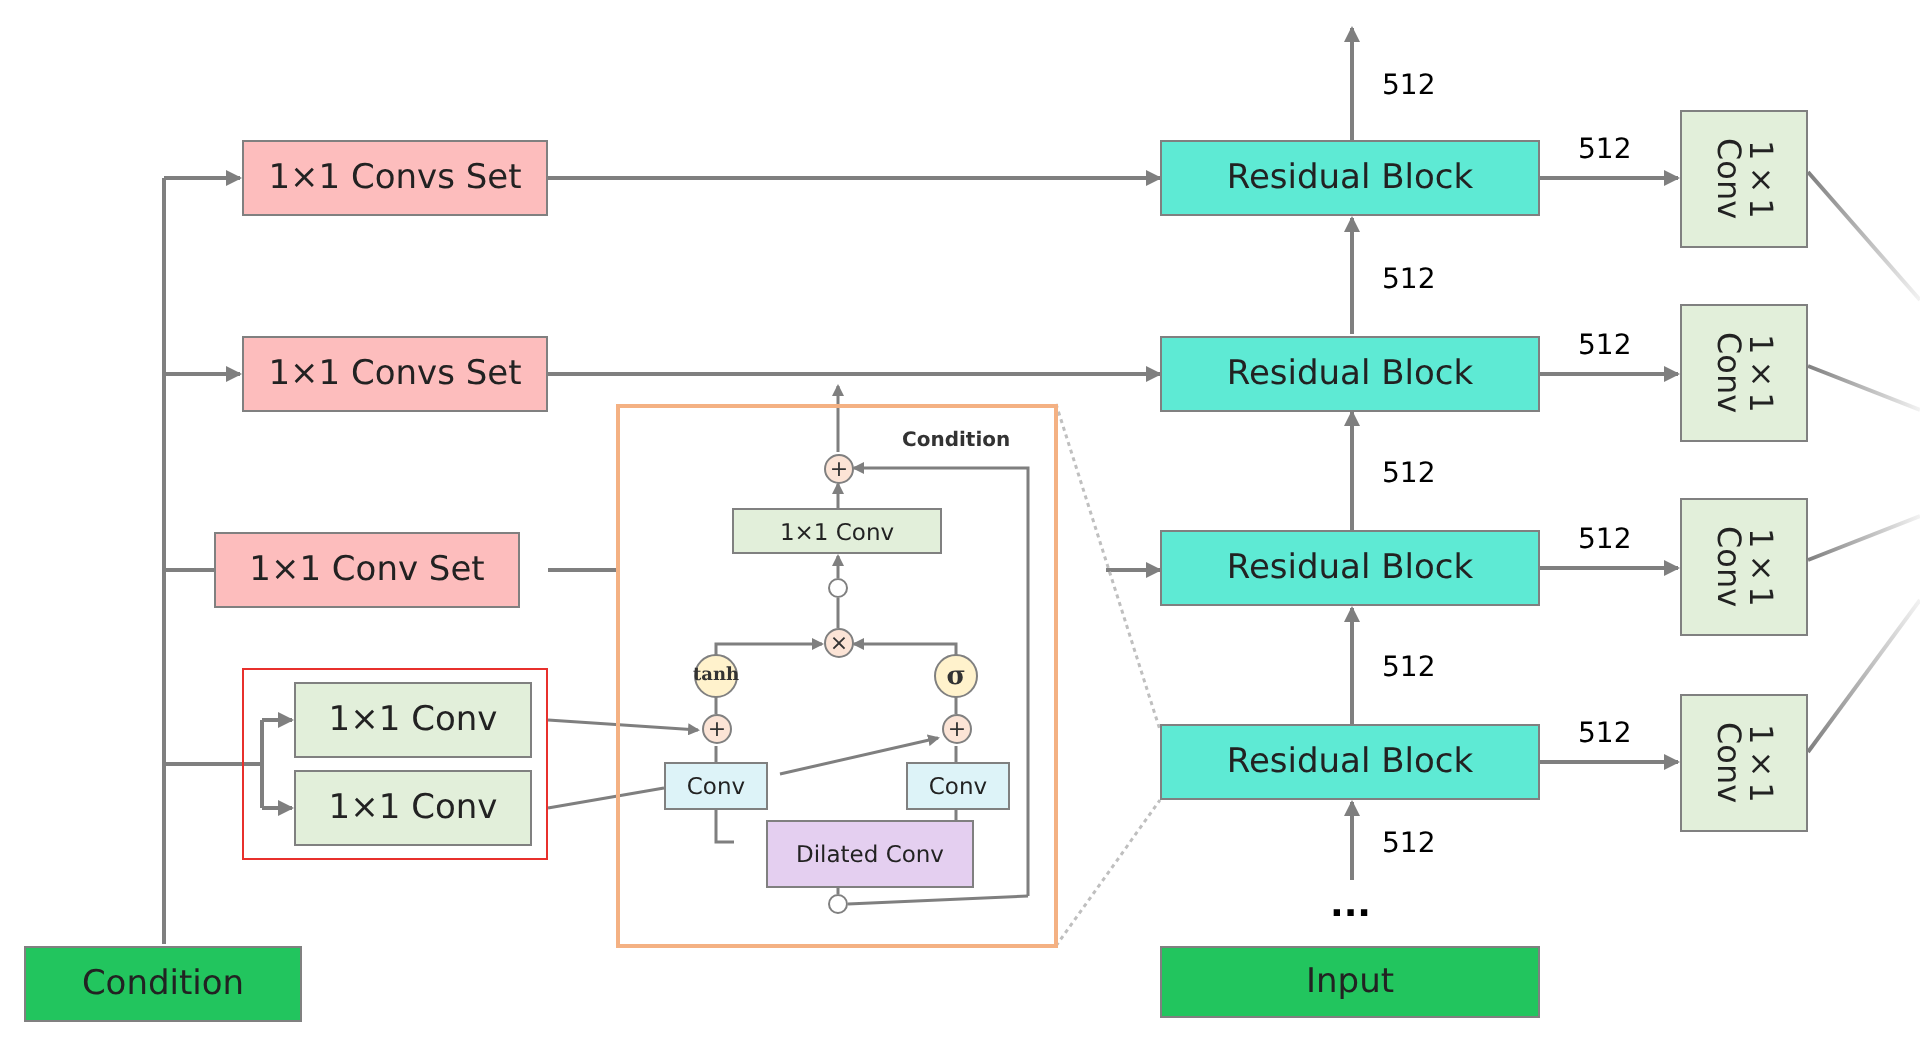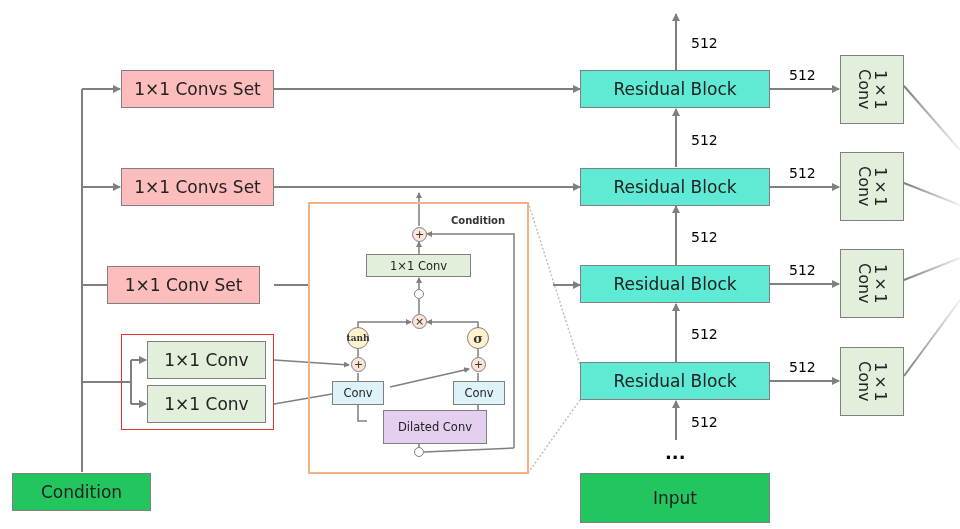--- a/index.html
+++ b/index.html
@@ -168,21 +168,21 @@
 </div>
 <div class="box peach" style="left:580px;top:168px;width:190px;height:38px;">
   <span>Residual Block</span>
 </div>
 <div class="box peach" style="left:580px;top:265px;width:190px;height:38px;">
   <span>Residual Block</span>
 </div>
 <div class="box peach" style="left:580px;top:362px;width:190px;height:38px;">
   <span>Residual Block</span>
 </div>
-<div class="box blue" style="left:580px;top:473px;width:190px;height:50px;">
+<div class="box blue" style="left:580px;top:473px;width:190px;height:36px;">
   <span>Input</span>
 </div>
 <div class="lbl" style="left:665px;top:442px;font-size:18px;font-weight:bold;">...</div>
 
 <div class="lbl" style="left:691px;top:35px;">512</div>
 <div class="lbl" style="left:691px;top:132px;">512</div>
 <div class="lbl" style="left:691px;top:229px;">512</div>
 <div class="lbl" style="left:691px;top:326px;">512</div>
 <div class="lbl" style="left:691px;top:414px;">512</div>
 

